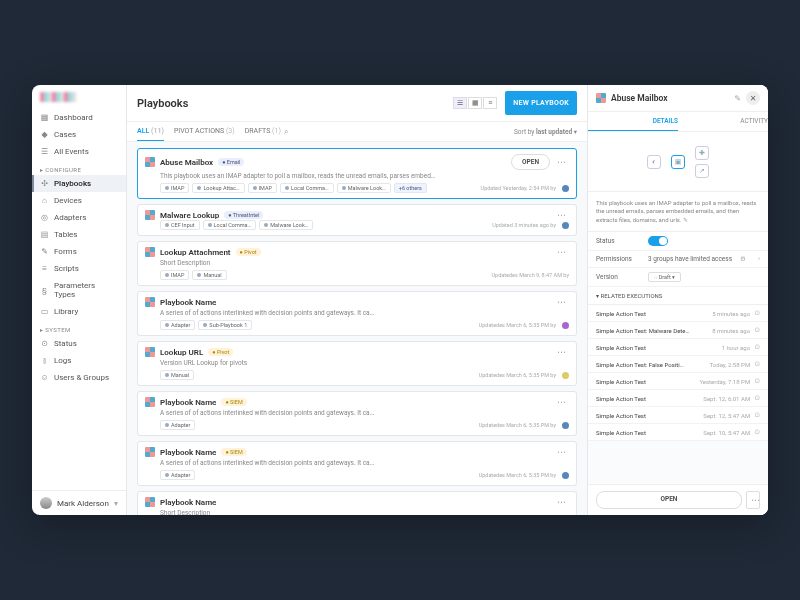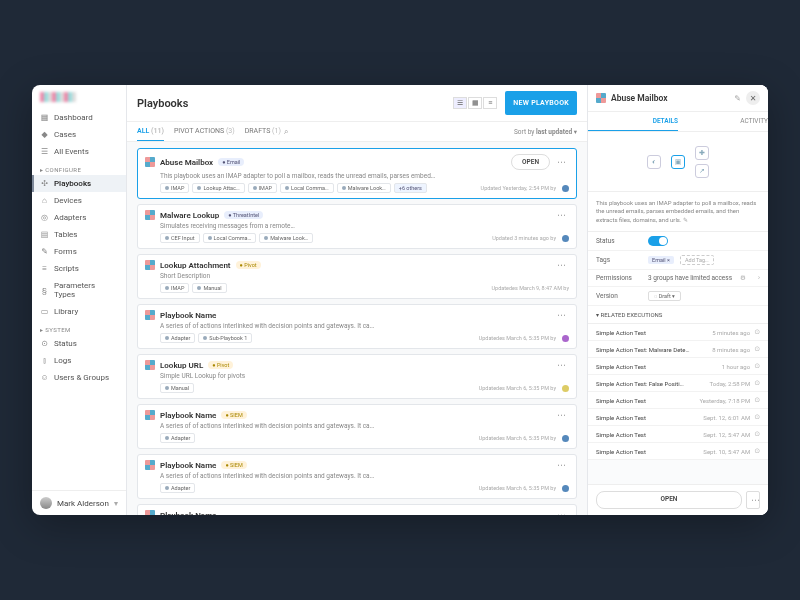--- a/index.html
+++ b/index.html
@@ -206,21 +206,20 @@
           </div>
         </div>
         <div class="card">
           <div class="card-row1">
             <span class="pb-icon"></span>
             <span class="card-title">Malware Lookup</span>
             <span class="badge ti">● ThreatIntel</span>
             <span class="sp"></span>
             <span class="more">⋯</span>
           </div>
-          <div class="card-desc">Simulates receiving messages from a remote…</div>
           <div class="card-row2">
             <span class="chip">CEF Input</span>
             <span class="chip">Local Comma…</span>
             <span class="chip">Malware Look…</span>
             <span class="updated">Updated 3 minutes ago by</span>
             <span class="by-dot b"></span>
           </div>
         </div>
         <div class="card">
           <div class="card-row1">
@@ -253,21 +252,21 @@
           </div>
         </div>
         <div class="card">
           <div class="card-row1">
             <span class="pb-icon"></span>
             <span class="card-title">Lookup URL</span>
             <span class="badge pivot">● Pivot</span>
             <span class="sp"></span>
             <span class="more">⋯</span>
           </div>
-          <div class="card-desc">Simple URL Lookup for pivots</div>
+          <div class="card-desc">Version URL Lookup for pivots</div>
           <div class="card-row2">
             <span class="chip">Manual</span>
             <span class="updated">Updatedes March 6, 5:35 PM by</span>
             <span class="by-dot y"></span>
           </div>
         </div>
         <div class="card">
           <div class="card-row1">
             <span class="pb-icon"></span>
             <span class="card-title">Playbook Name</span>
@@ -330,25 +329,20 @@
         <span class="node">✚</span>
         <span class="node">↗</span>
       </div>
     </div>
     <div class="pdesc"><span>This playbook uses an IMAP adapter to poll a mailbox, reads the unread emails, parses embedded emails, and then extracts files, domains, and urls.</span> <span style="color:#aaa">✎</span></div>
     <div class="pfield">
         <span class="lbl">Status</span>
         <span class="toggle"></span>
       </div>
     <div class="pfield">
-        <span class="lbl">Tags</span>
-        <span class="tag-chip"><span>Email</span> ×</span>
-        <span class="tag-add">Add Tag…</span>
-      </div>
-    <div class="pfield">
         <span class="lbl">Permissions</span>
         <span style="color:#666">3 groups have limited access</span> 
         <span style="color:#aaa;margin-left:2px">⚙</span>
         <span style="color:#aaa;margin-left:auto">›</span>
       </div>
     <div class="pfield">
         <span class="lbl">Version</span>
         <span class="sel-box">◌ <span>Draft</span> ▾</span>
       </div>
     <div class="rel-head">RELATED EXECUTIONS</div>

